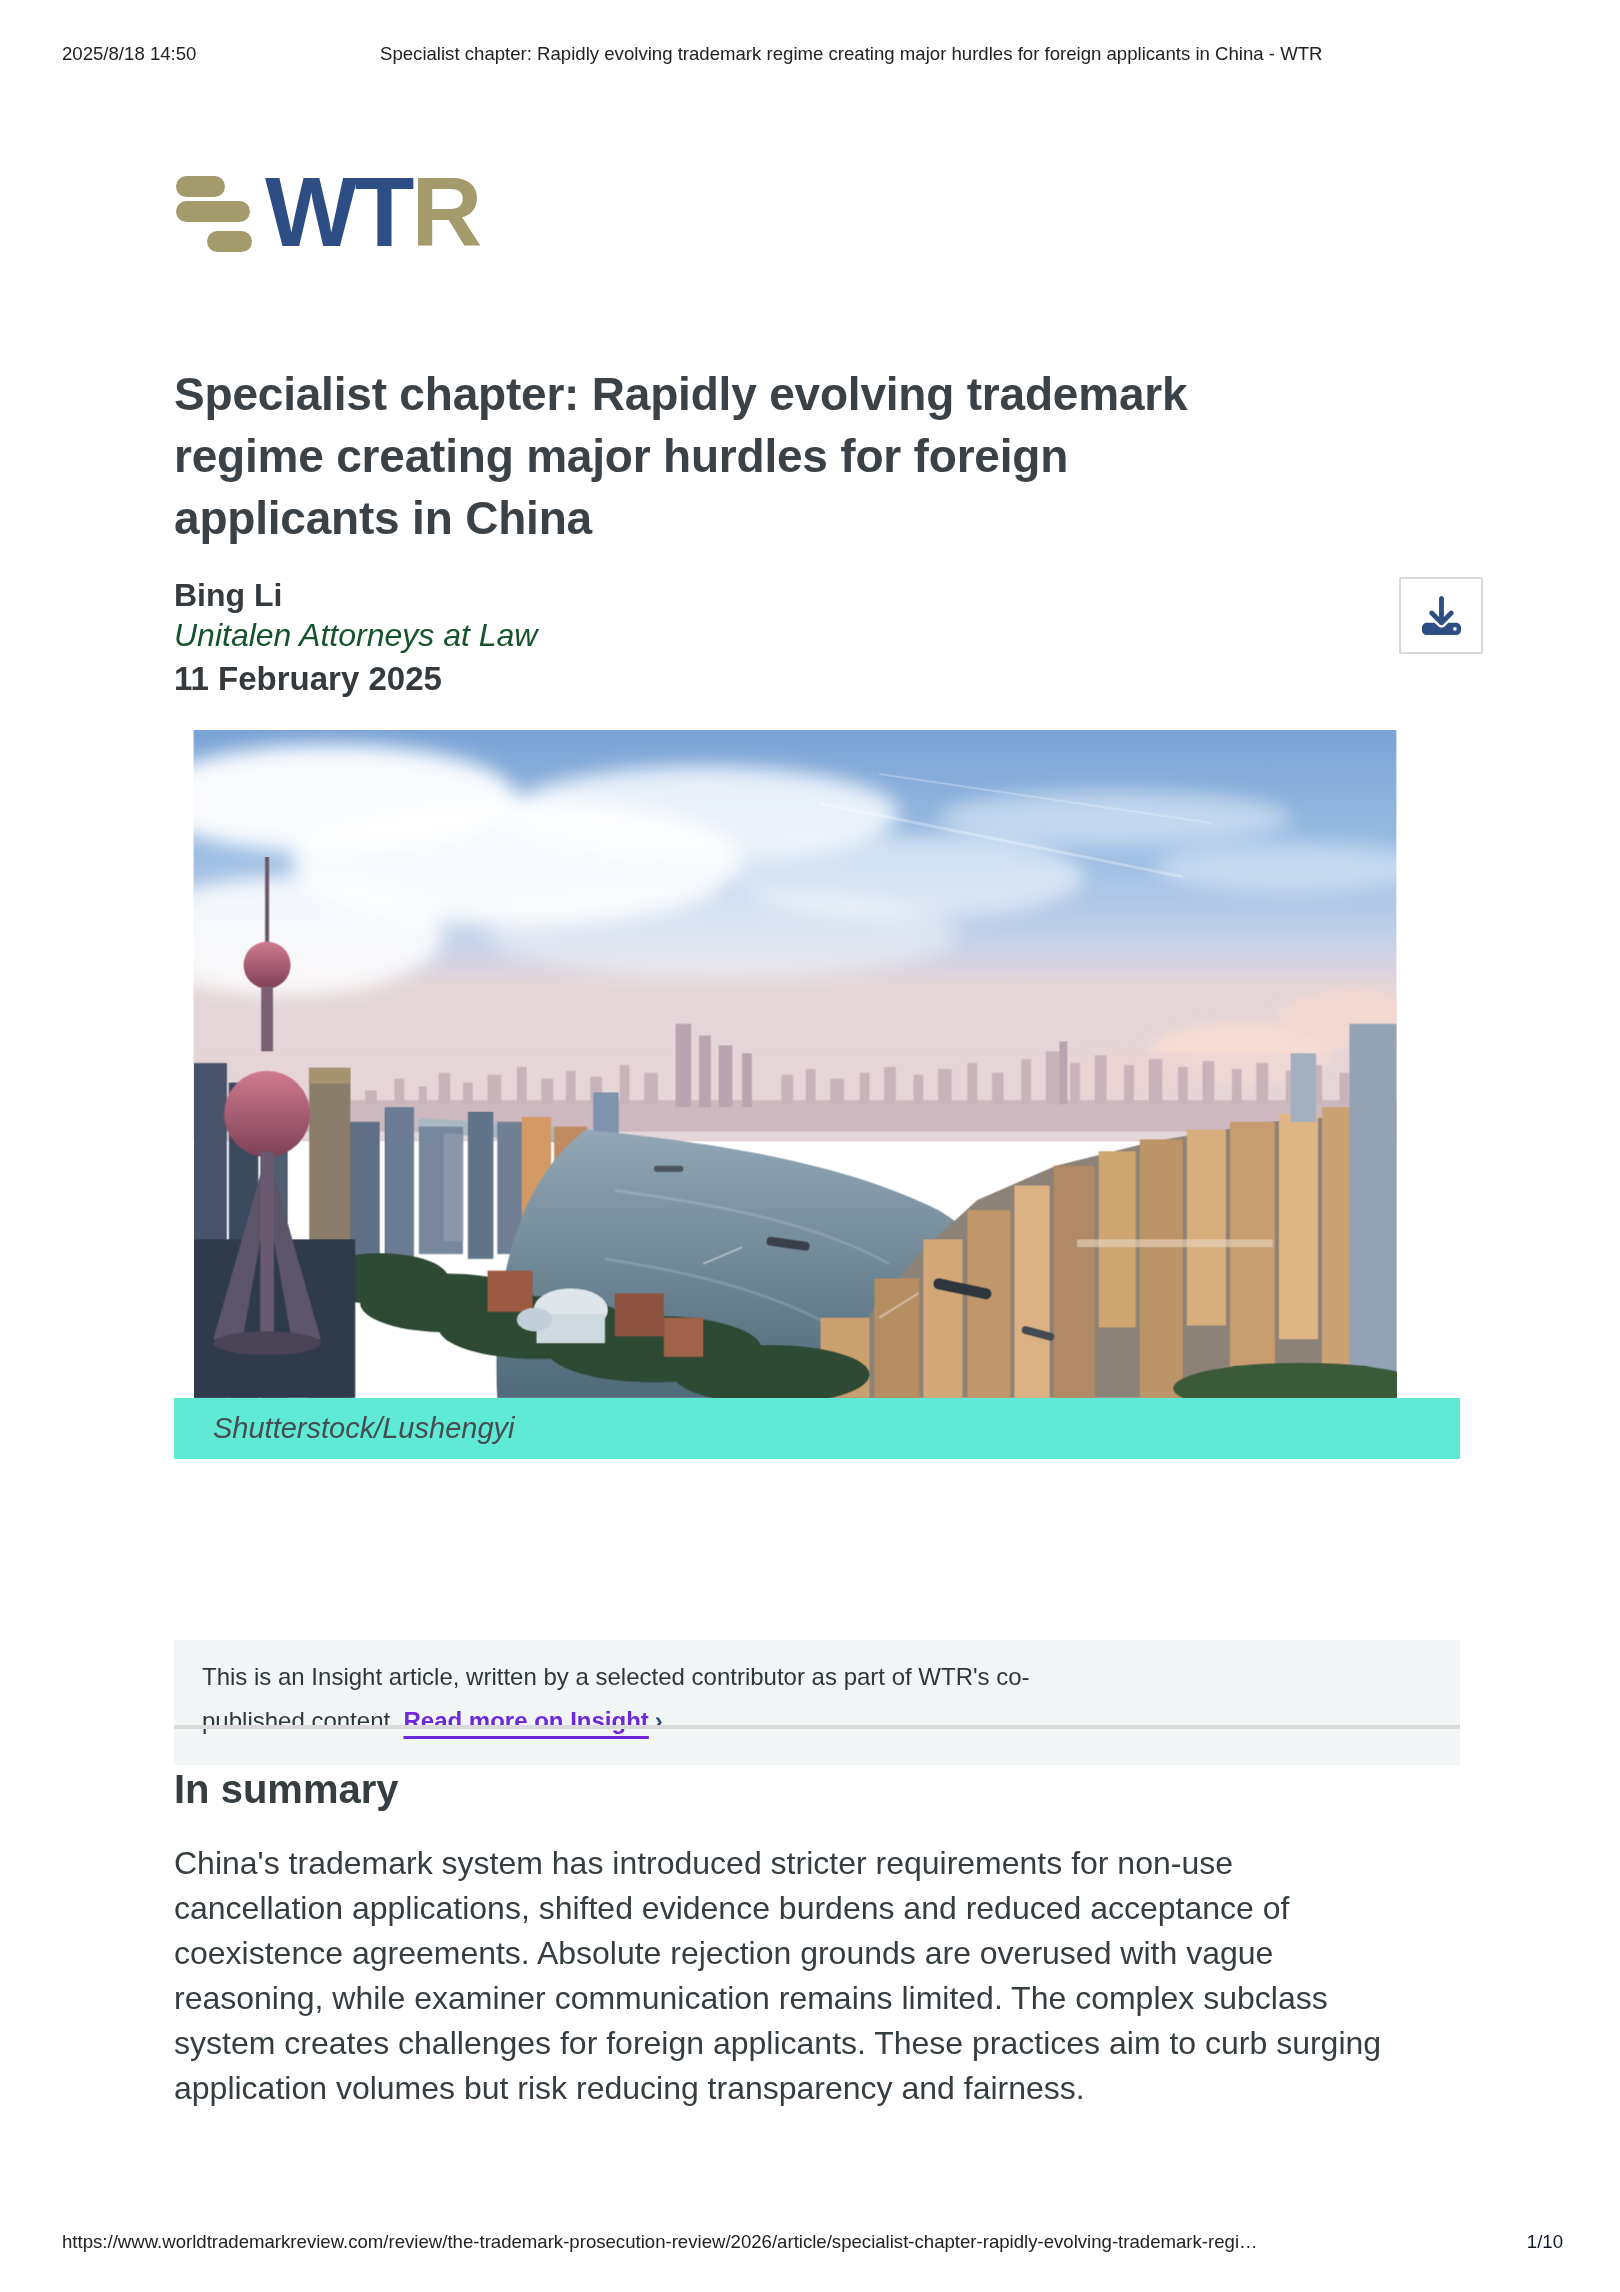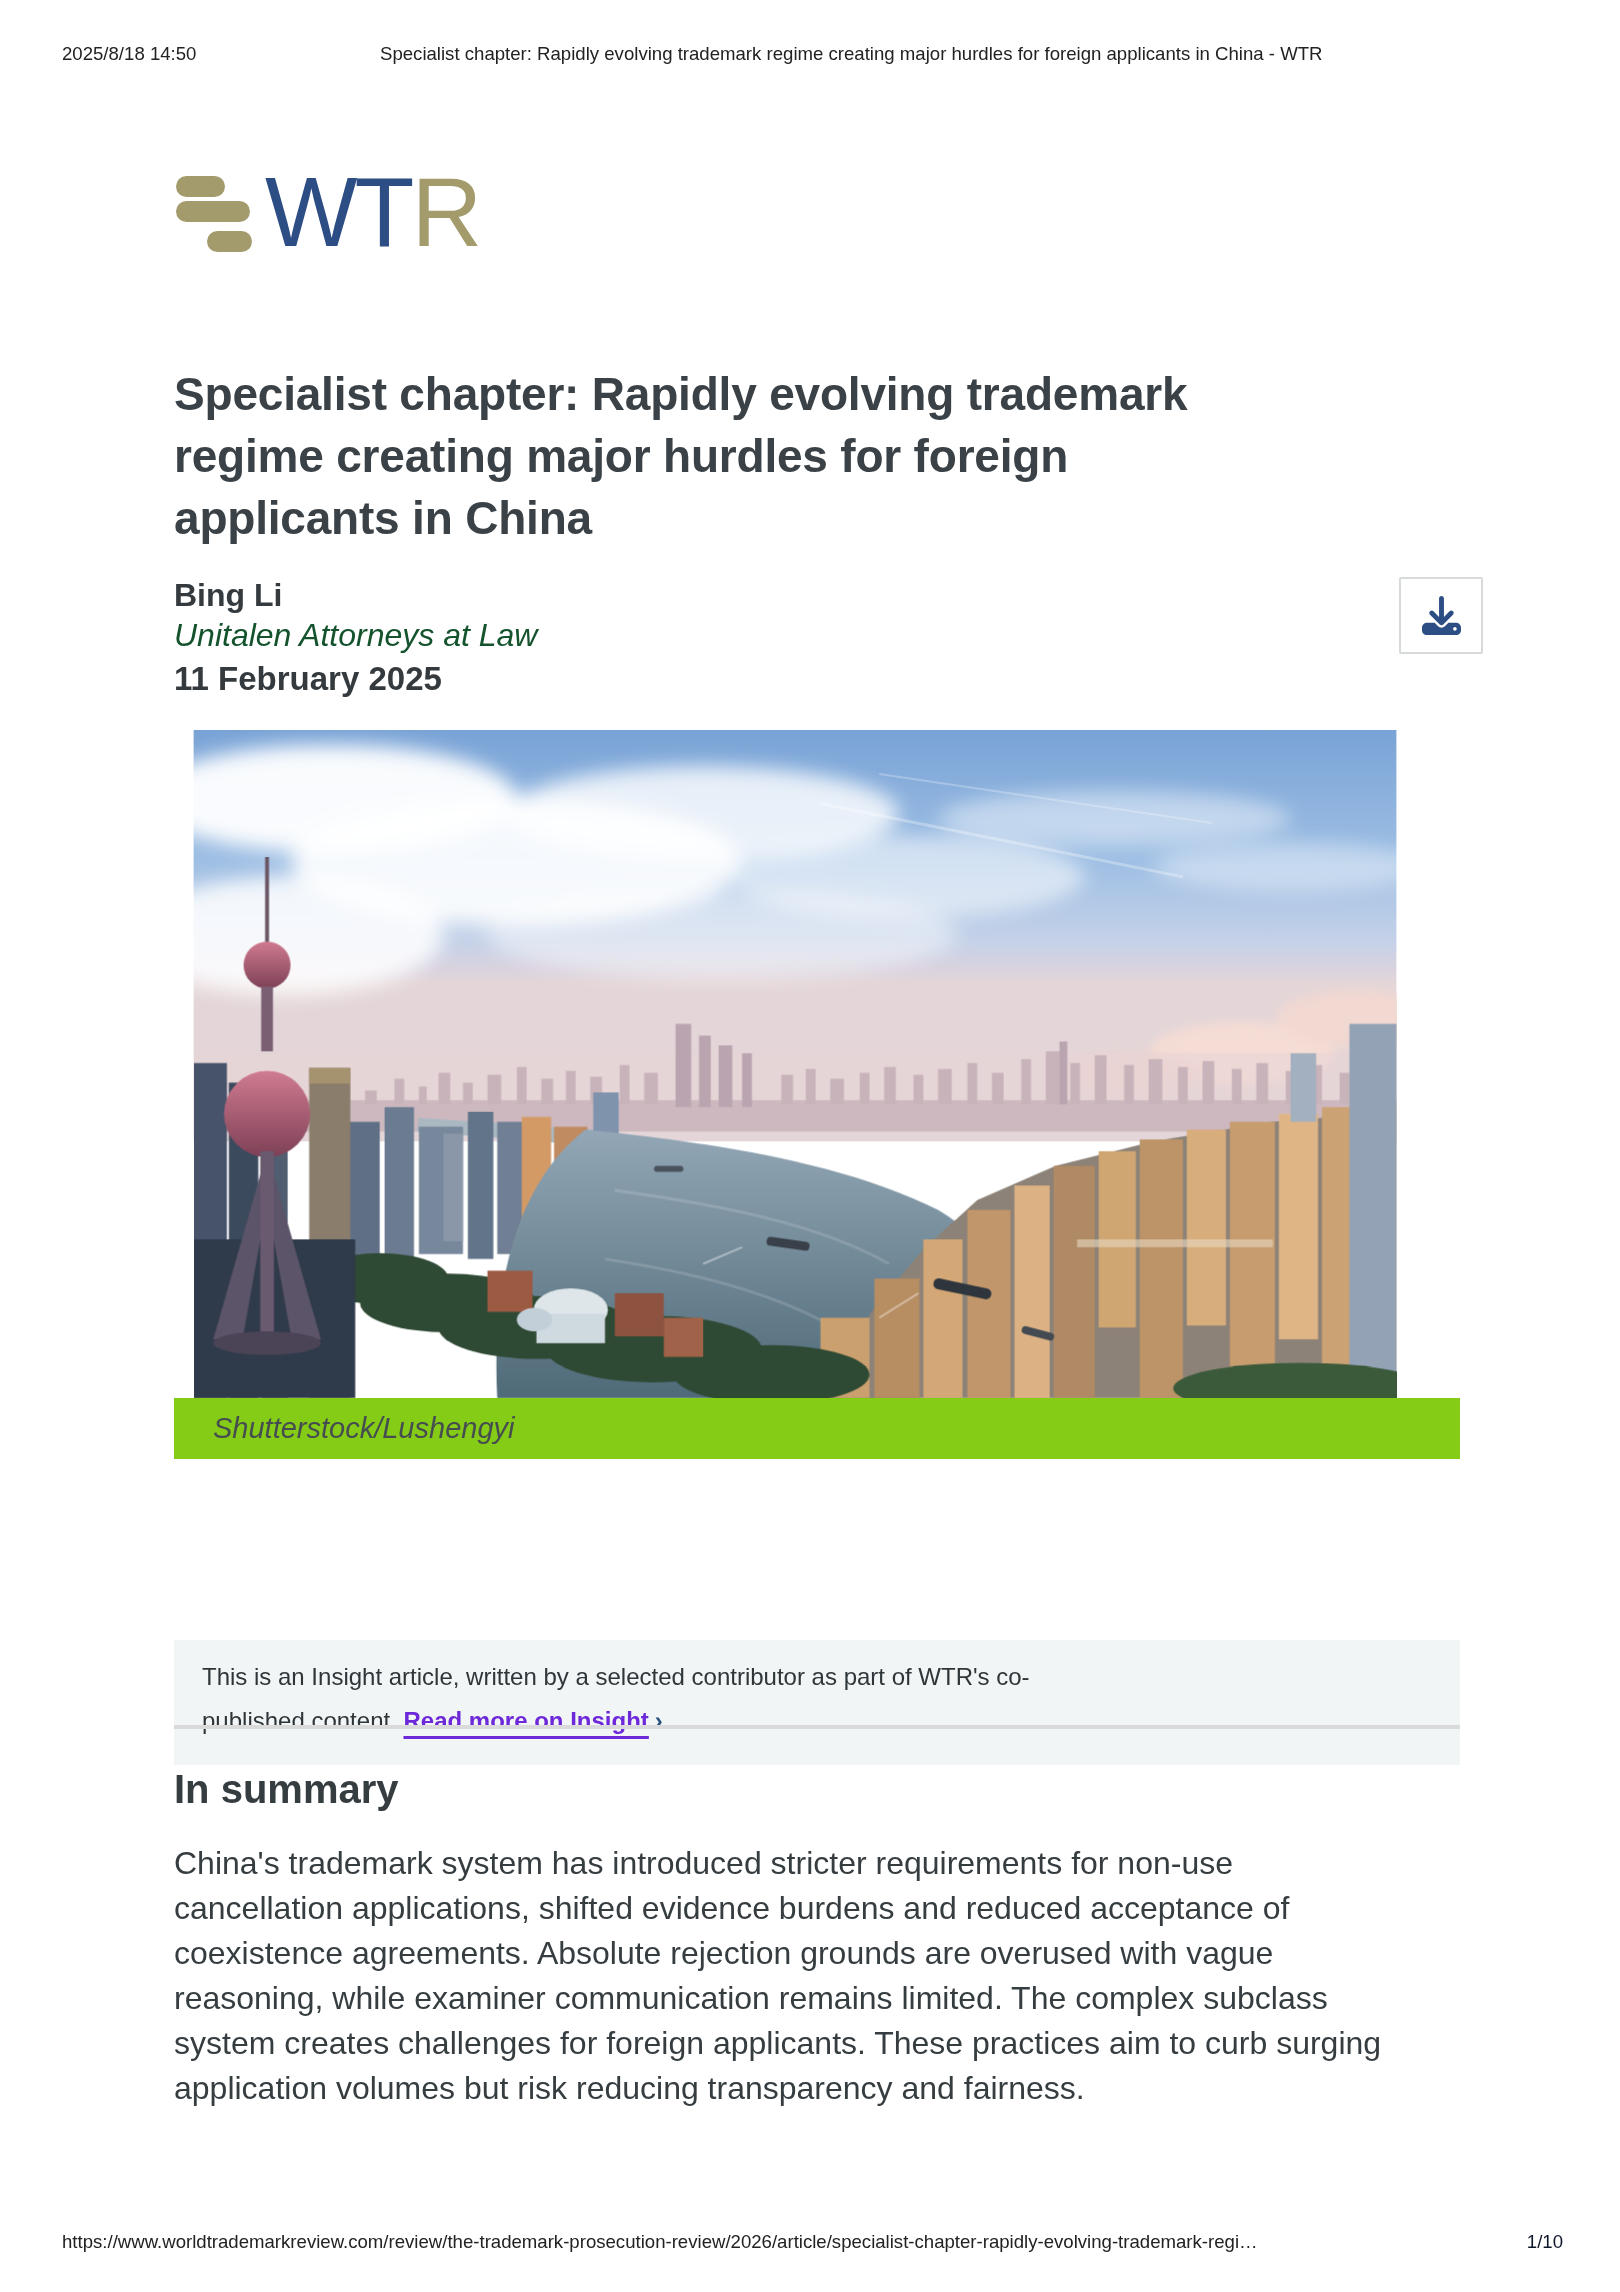--- a/index.html
+++ b/index.html
@@ -14,41 +14,41 @@
   .pf-page{position:absolute;top:2231px;right:57px;font-size:18.6px;color:#0f172a;white-space:nowrap;}
 
   
   .logo{position:absolute;top:176px;left:176px;width:490px;height:88px;}
   .logo-icon{position:absolute;top:0;left:0;width:76px;height:75px;}
   .logo-icon .bar{position:absolute;background:#a49b6d;border-radius:10.8px;}
   .bar1{left:0;top:0;width:49px;height:20.6px;}
   .bar2{left:0;top:24.5px;width:74px;height:21.6px;}
   .bar3{left:31px;top:55px;width:45px;height:20.6px;}
   .logo-text{position:absolute;top:-12.7px;left:89px;font-size:98px;line-height:98px;
-    font-weight:normal;letter-spacing:-2.9px;white-space:nowrap;}
+    font-weight:bold;letter-spacing:-2.9px;white-space:nowrap;}
   .logo-text .wt{color:#2d4d85;}
   .logo-text .r{color:#a49b6d;}
 
   
   .article-title{position:absolute;top:363px;left:174px;width:1313px;margin:0;
     font-size:46px;line-height:62px;font-weight:bold;color:#3b4247;white-space:pre-line;letter-spacing:-0.2px;}
   .author-name{position:absolute;top:577px;left:174px;font-size:32px;font-weight:bold;color:#343a3e;}
   .author-firm{position:absolute;top:617px;left:174px;font-size:32px;font-style:italic;color:#14532d;}
   .pub-date{position:absolute;top:660px;left:174px;font-size:33px;font-weight:bold;color:#343a3e;}
 
   .download-btn{position:absolute;top:577px;left:1399px;width:84px;height:77px;background:#fff;
     border:2px solid #d7dadb;border-radius:2px;display:flex;align-items:center;justify-content:center;
     box-sizing:border-box;cursor:pointer;padding:0;}
   .download-btn svg{width:43px;height:39px;fill:#2d4d85;}
 
   
   .hero{position:absolute;top:730px;left:174px;width:1286px;}
   .hero-img{margin-left:18.6px;width:1204px;height:668px;overflow:hidden;}
   .hero-img svg{display:block;}
-  .hero-caption{width:1286px;height:61px;background:#84cc16;display:flex;align-items:center;
+  .hero-caption{width:1286px;height:61px;background:#5eead4;display:flex;align-items:center;
     box-sizing:border-box;padding-left:39px;font-size:29px;font-style:italic;color:#464d50;}
 
   
   .insight-box{position:absolute;top:1640px;left:174px;width:1286px;height:125px;background:#f1f5f5;
     box-sizing:border-box;padding:14.7px 29px 24.5px 28px;font-size:24px;line-height:44px;color:#2f363a;
     white-space:pre-line;}
   .insight-link{color:#6d28d9;font-weight:bold;text-decoration:underline;
     text-decoration-thickness:2.9px;text-underline-offset:6.9px;cursor:pointer;}
   .insight-chevron{color:#27517e;font-weight:bold;margin-left:5.9px;text-decoration:none;}
 

